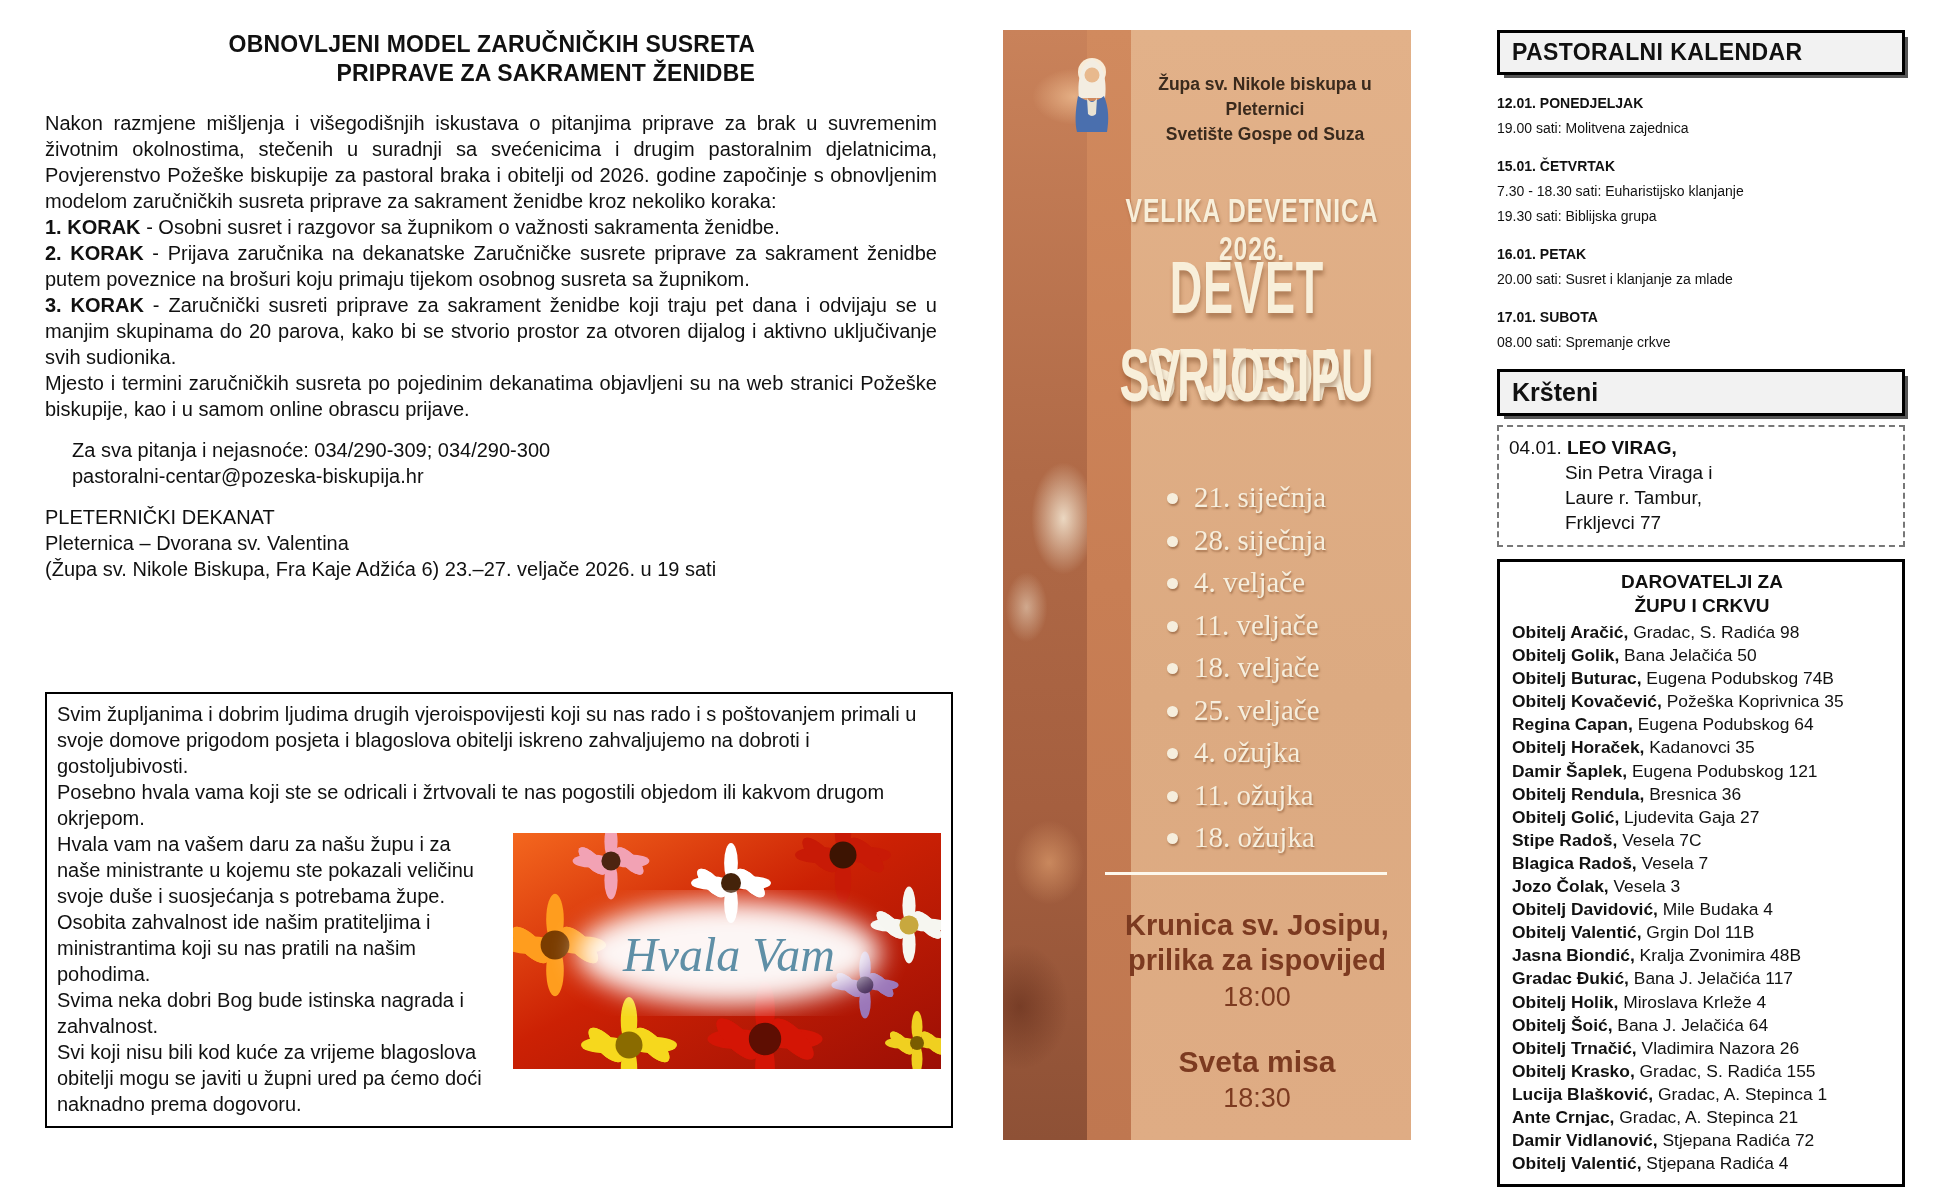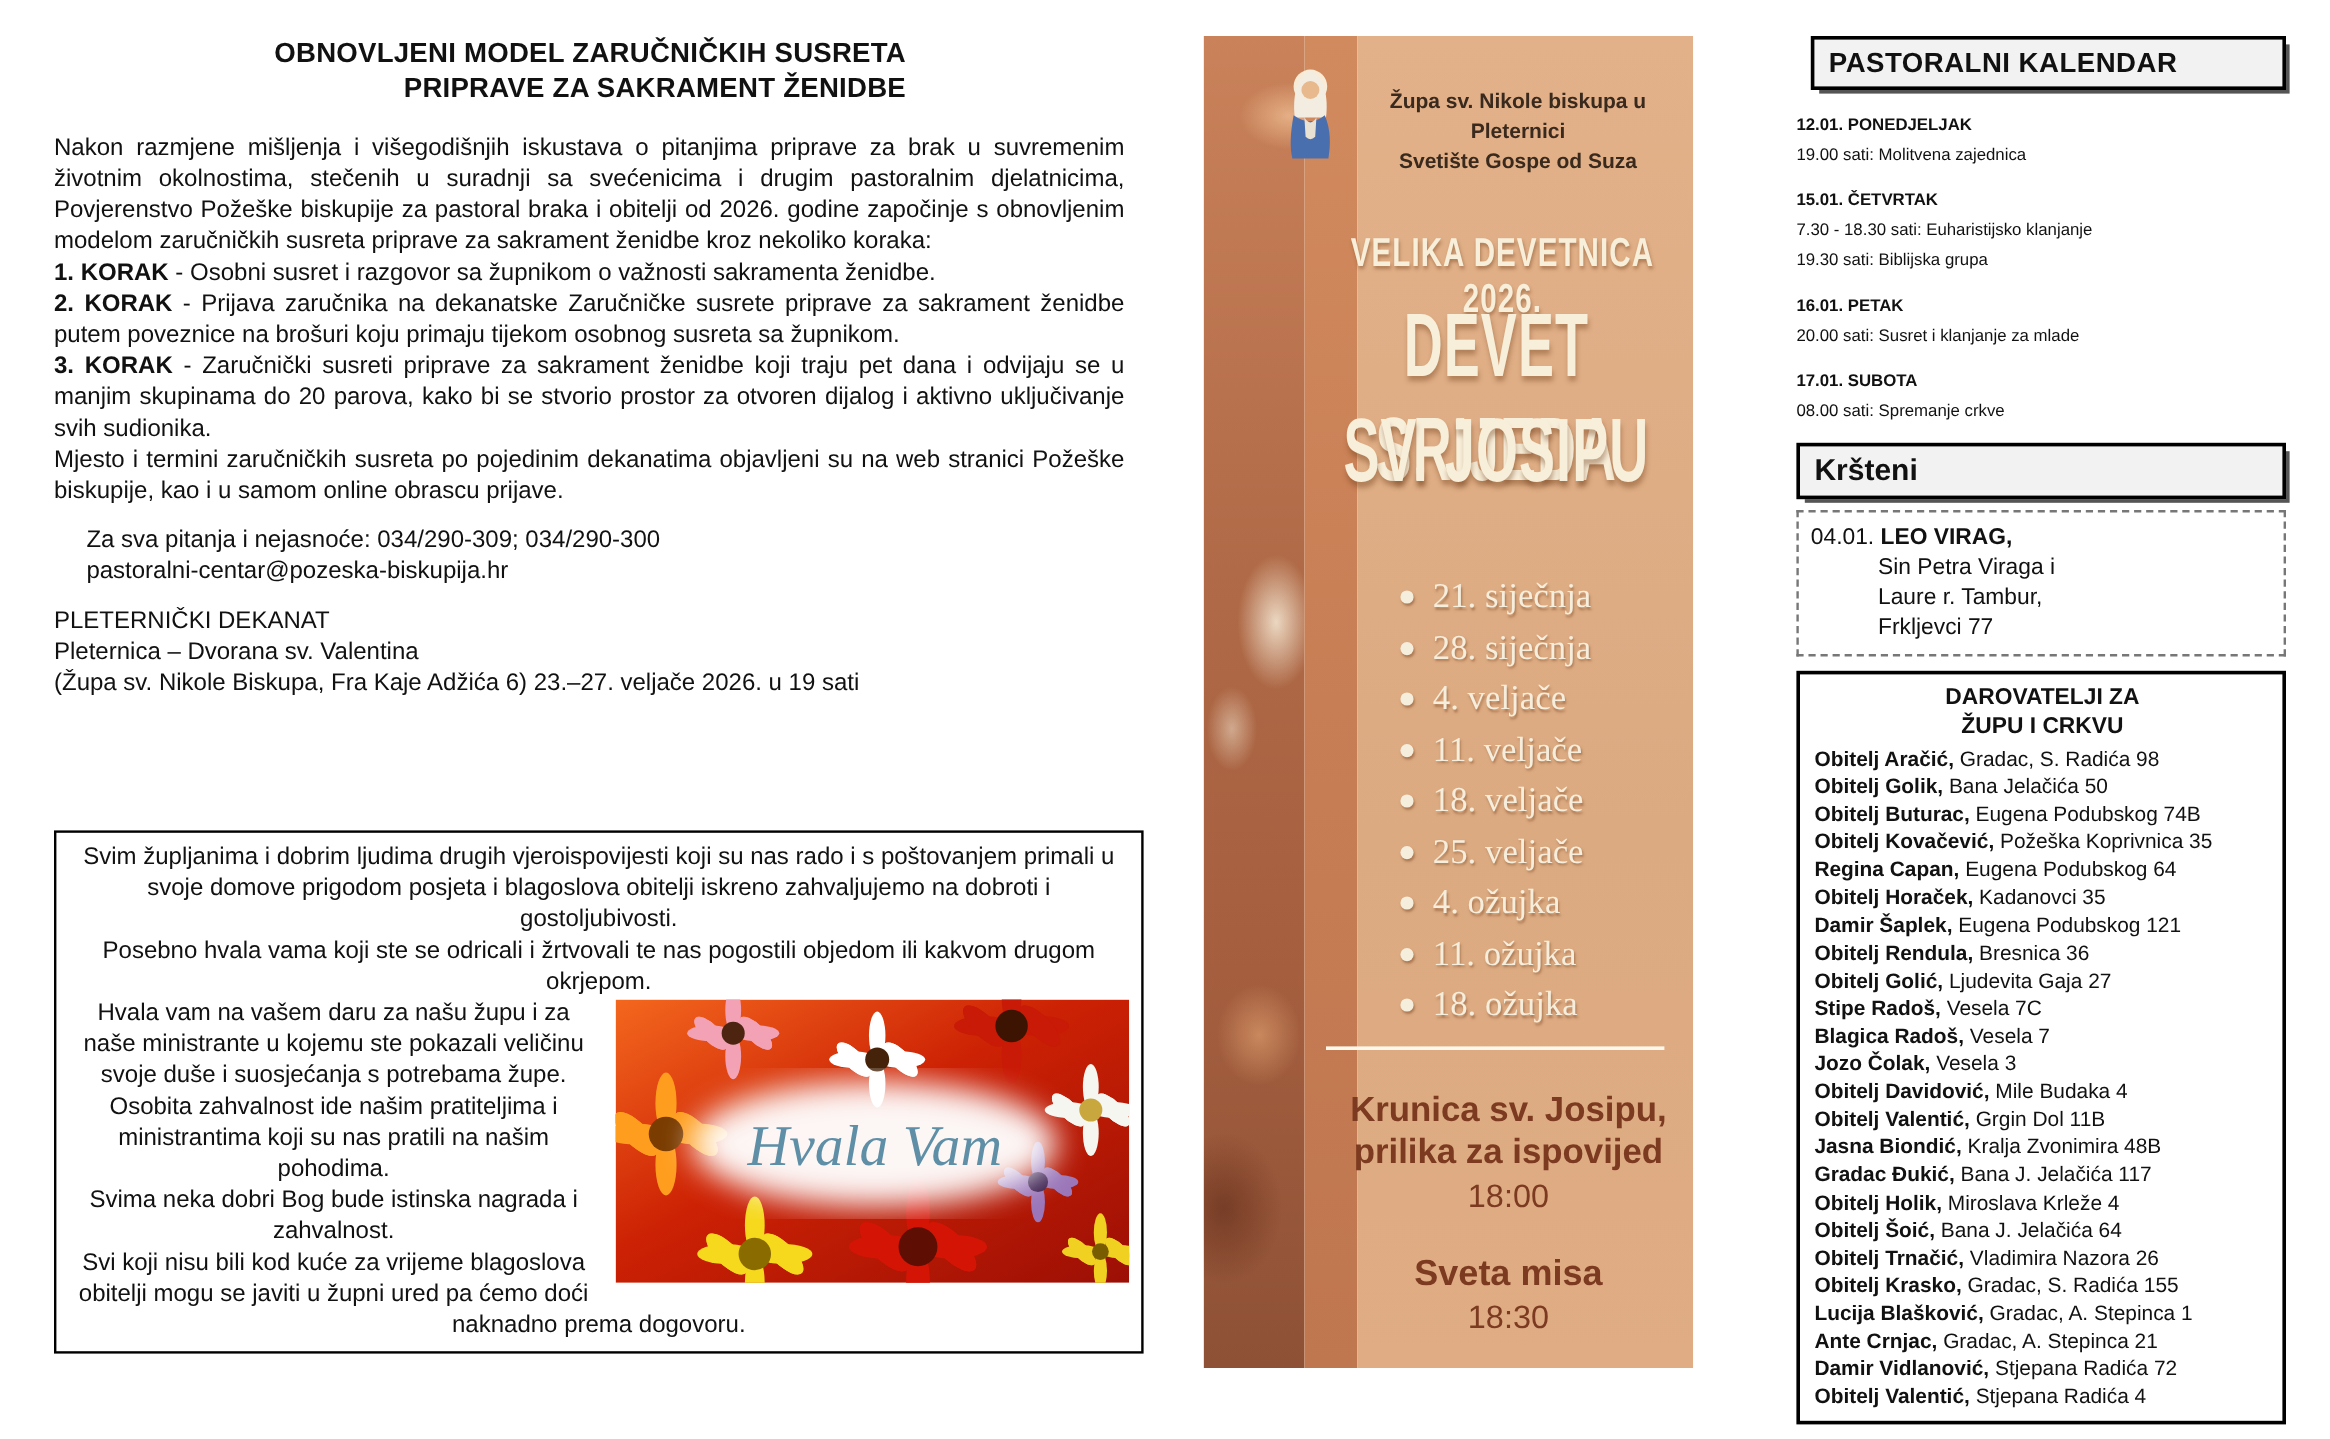--- a/index.html
+++ b/index.html
@@ -9,21 +9,21 @@
   
   .left-col{position:absolute;left:45px;top:30px;width:892px;}
   .doc-title{width:710px;text-align:right;font-weight:bold;font-size:23px;line-height:29px;letter-spacing:.2px;}
   .body-text{margin-top:22px;font-size:20px;line-height:26px;text-align:justify;}
   .body-text p{margin:0;}
   .lead-b{font-weight:bold;}
   .contact-block{margin-top:15px;font-size:20px;line-height:26px;margin-left:27px;}
   .dekanat-block{margin-top:15px;font-size:20px;line-height:26px;}
 
   .thanks-box{position:absolute;left:0;top:662px;width:884px;border:2px solid #000;
-              padding:7px 10px 9px 10px;font-size:20px;line-height:26px;text-align:center;}
+              padding:7px 10px 9px 10px;font-size:20px;line-height:26px;text-align:left;}
   .thanks-box p{margin:0;}
   .flower-img{float:right;width:428px;height:236px;margin:2px 0 6px 14px;display:block;}
 
   
   .poster{position:absolute;left:1003px;top:30px;width:408px;height:1110px;overflow:hidden;}
   .p-strip{position:absolute;left:0;top:0;bottom:0;width:84px;
     background:
       radial-gradient(60px 40px at 85% 6%, rgba(255,215,170,.55), transparent 70%),
       radial-gradient(46px 80px at 72% 44%, rgba(250,243,224,.8), transparent 70%),
       radial-gradient(30px 50px at 28% 52%, rgba(245,235,215,.5), transparent 70%),
@@ -55,21 +55,21 @@
   .p-krunica .b{font-weight:bold;font-size:29px;line-height:35px;}
   .p-krunica .t{font-size:27px;line-height:32px;margin-top:3px;}
   .p-misa{position:absolute;left:100px;right:0;top:1014px;text-align:center;color:var(--poster_accent);}
   .p-misa .b{font-weight:bold;font-size:30px;line-height:36px;}
   .p-misa .t{font-size:27px;line-height:32px;margin-top:2px;}
 
   
   .right-col{position:absolute;left:1497px;top:30px;width:408px;}
   .hdr-box{border:3px solid #000;background:#f2f2f2;box-shadow:5px 5px 0 -2px #555;
            padding:6px 12px;font-weight:bold;}
-  .hdr-box.kalendar{font-size:23px;letter-spacing:.4px;margin-left:12px;}
+  .hdr-box.kalendar{font-size:23px;letter-spacing:.4px;}
   .hdr-box.krsteni{font-size:25px;margin-top:14px;}
   .events{margin-top:16px;font-size:14px;line-height:25px;}
   .event{margin-bottom:13px;}
   .ev-date{font-weight:bold;}
   .krsteni-entry{border:2px dashed #777;margin-top:9px;padding:8px 10px 10px 10px;
                  font-size:19px;line-height:25px;}
   .k-first .k-name{font-weight:bold;}
   .k-lines div{padding-left:56px;}
   .dar-box{border:3px solid #000;margin-top:12px;padding:8px 10px 9px 12px;}
   .dar-title{text-align:center;font-weight:bold;font-size:19px;line-height:24px;margin-bottom:3px;}

